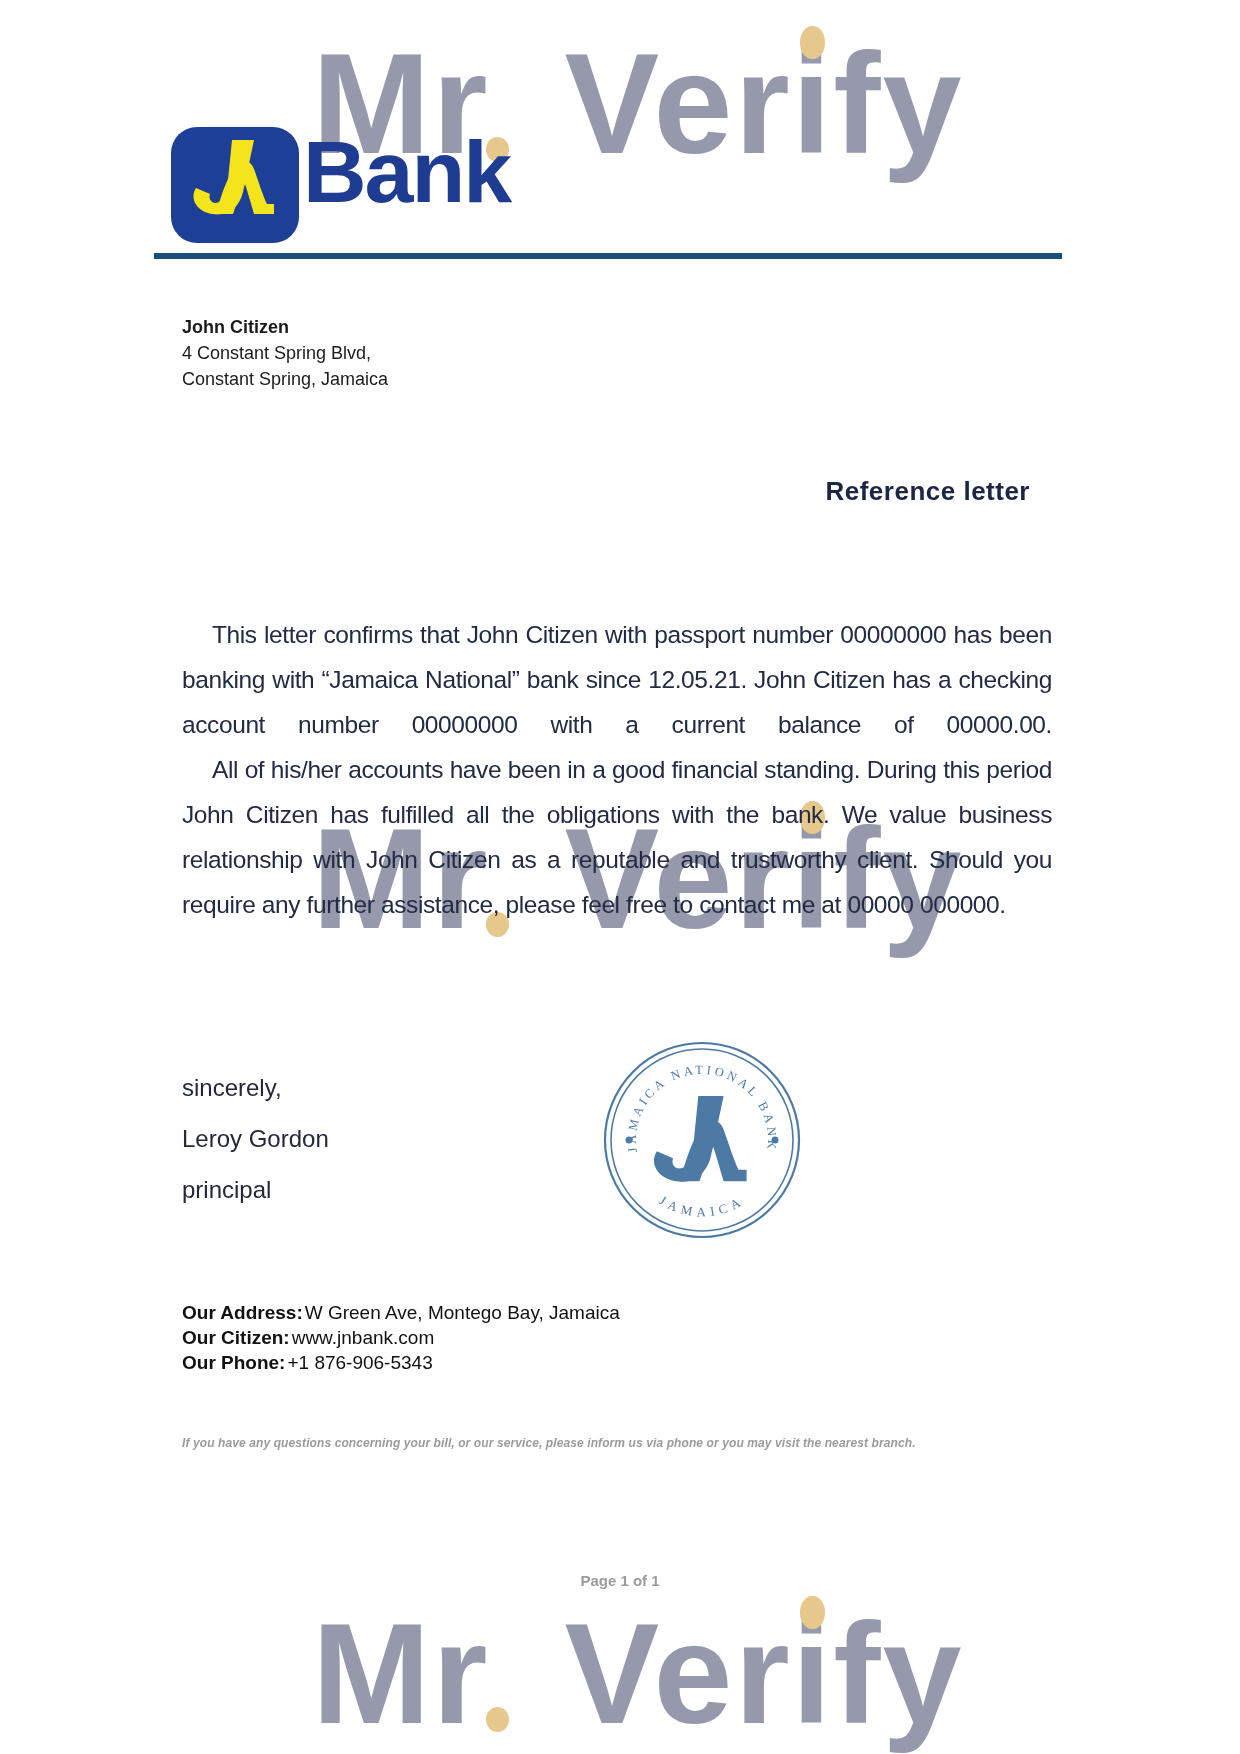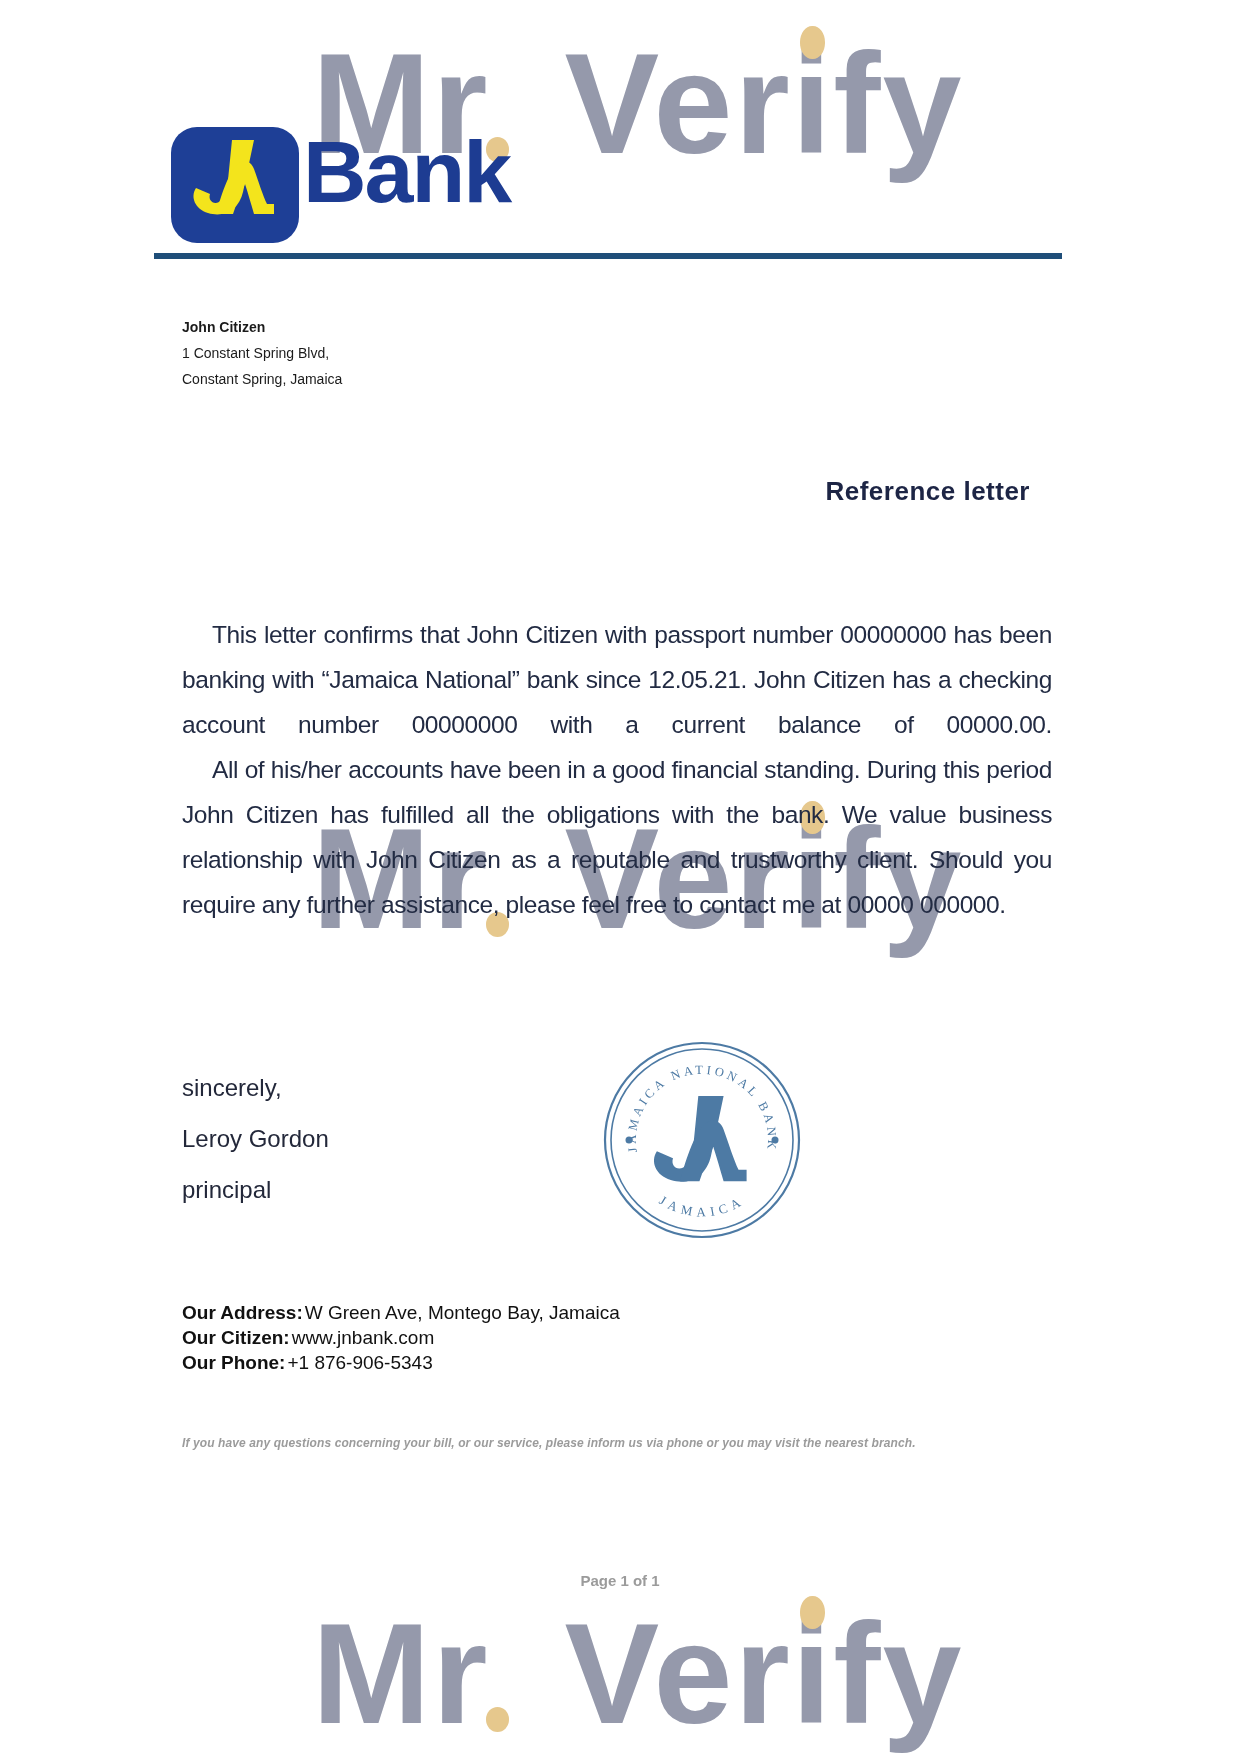--- a/index.html
+++ b/index.html
@@ -29,21 +29,21 @@
   }
   
   .layer{position:absolute; z-index:1;}
   .logo-square{left:170px; top:126px; width:130px; height:118px;}
   .bank-label{
     left:303px; top:128px; font-size:88px; font-weight:bold;
     letter-spacing:-2px; line-height:1; color:#1d3c92;
   }
   .header-rule{left:154px; top:253px; width:908px; height:6px; background:#1f4e79;}
   
-  .recipient{left:182px; top:314px; font-size:14px; line-height:26px; color:#1b1b1b;}
+  .recipient{left:182px; top:314px; font-size:18px; line-height:26px; color:#1b1b1b;}
   .recipient .name{font-weight:bold;}
   
   .letter-title{
     left:184px; top:476px; width:846px; text-align:right;
     font-size:26px; font-weight:bold; color:#1d2545; letter-spacing:0.5px;
   }
   .body-text{left:182px; top:612px; width:870px; color:#222b43;}
   .body-text p{
     margin:0; font-size:24.5px; line-height:45px; letter-spacing:-0.4px;
     text-align:justify; text-indent:30px;
@@ -78,21 +78,21 @@
   <svg class="layer logo-square" viewBox="0 0 130 118" aria-hidden="true">
     <rect x="1" y="1" width="128" height="116" rx="26" fill="#1e3f96"></rect>
     <path fill="#f3e41c" d="M 62 14 L 84 14 L 73 66 C 69 84 54 92 38 87 C 25 83 20 71 26 62 L 40 68 C 38 74 43 79 49 76 C 54 73 56 64 58 54 Z"></path>
     <path fill="#f3e41c" d="M 46 88 C 52 66 60 44 68 38 C 74 33 81 35 84 43 C 88 54 93 70 97 78 L 104 78 L 104 88 L 84 88 C 81 78 78 67 75 58 C 71 68 66 78 63 88 Z"></path>
   </svg>
   <div class="layer bank-label">Bank</div>
   <div class="layer header-rule"></div>
 
   <div class="layer recipient">
     <div class="name">John Citizen</div>
-    <div>1 Constant Spring Blvd,</div>
+    <div>4 Constant Spring Blvd,</div>
     <div>Constant Spring, Jamaica</div>
   </div>
 
   <div class="layer letter-title">Reference letter</div>
 
   <div class="layer body-text">
     <p class="justify-last">This letter confirms that John Citizen with passport number 00000000 has been banking with “Jamaica National” bank since 12.05.21. John Citizen has a checking account number 00000000 with a current balance of 00000.00.</p>
     <p>All of his/her accounts have been in a good financial standing. During this period John Citizen has fulfilled all the obligations with the bank. We value business relationship with John Citizen as a reputable and trustworthy client. Should you require any further assistance, please feel free to contact me at 00000 000000.</p>
   </div>
 

